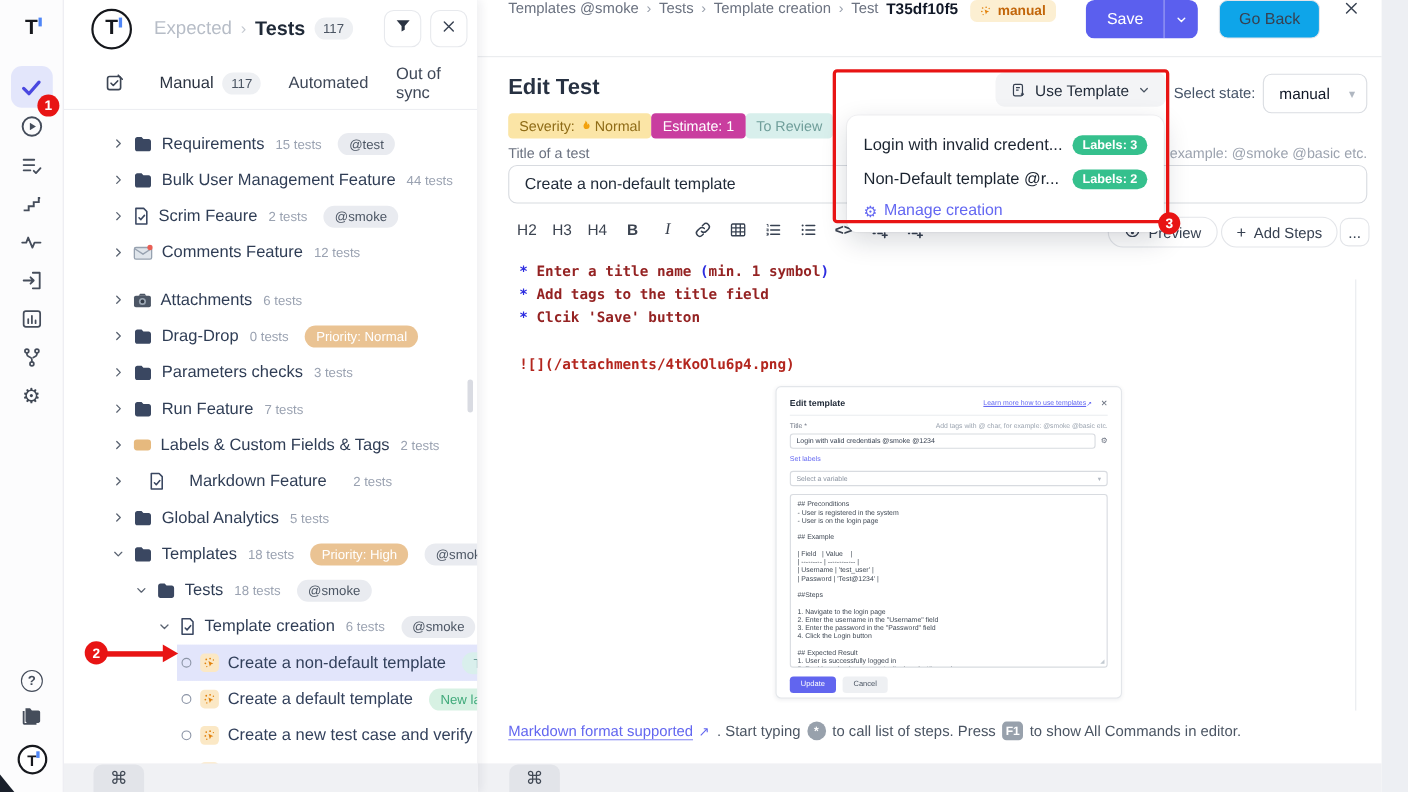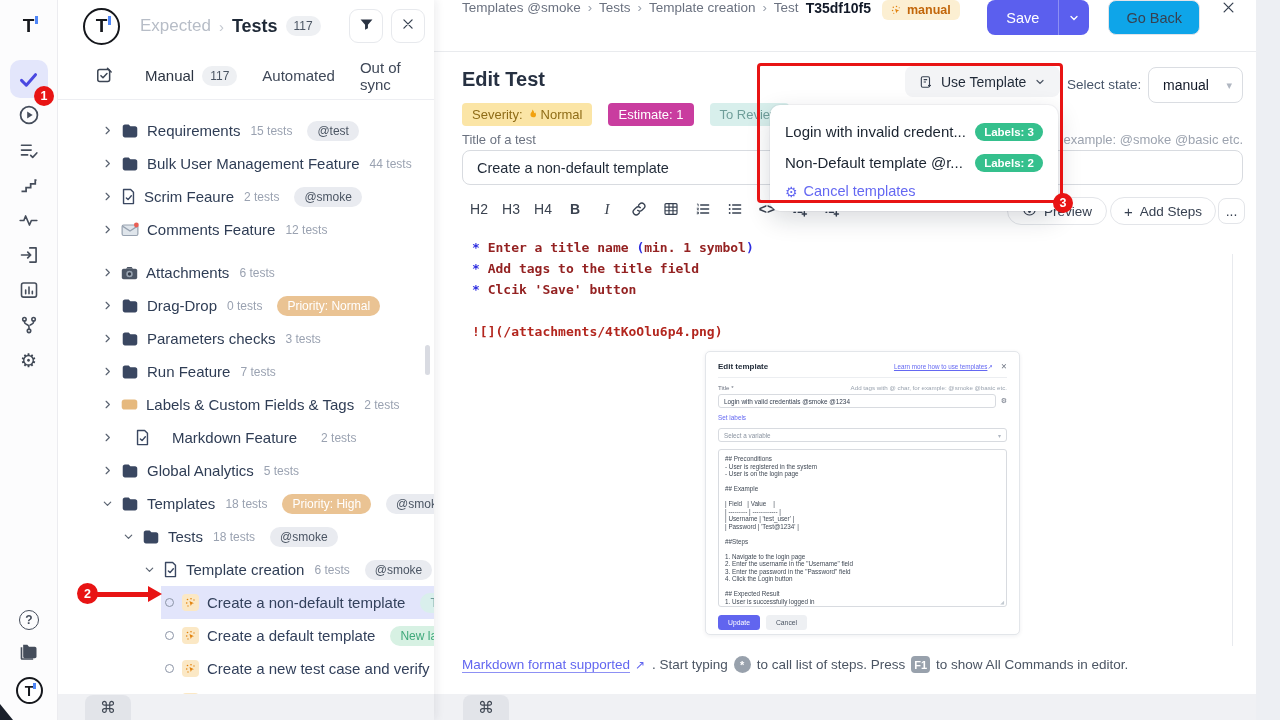--- a/index.html
+++ b/index.html
@@ -62,21 +62,21 @@
 .bc-id{font-size:14px;font-weight:700;color:#111827}
 .state-badge{display:inline-flex;align-items:center;gap:5px;background:#fcefd2;border-radius:6px;padding:3px 9px;color:#c2660a;font-size:12.5px;font-weight:600;margin-left:4px}
 .hd-sp{flex:1}
 .save-split{display:flex;height:35px;border-radius:8px;overflow:hidden;cursor:pointer}
 .save-main{background:#5b5fee;color:#fff;font-size:14.5px;font-weight:500;display:flex;align-items:center;padding:0 19px}
 .save-caret{background:#5b5fee;width:31px;display:flex;align-items:center;justify-content:center;border-left:1px solid rgba(255,255,255,.3)}
 .goback{height:35px;border:1px solid #e2e4e9;background:#0ea5e9;border-radius:8px;font-size:14.5px;color:#374151;display:flex;align-items:center;padding:0 17px;margin-left:12px;cursor:pointer}
 .hd-x{margin-left:14px;cursor:pointer;display:flex}
 
 .edit-title{position:absolute;left:28px;top:68px;font-size:20px;font-weight:700;color:#273142}
-.badges-row{position:absolute;left:28px;top:103px;display:flex;gap:16px;height:23px}
+.badges-row{position:absolute;left:28px;top:103px;display:flex;gap:0;height:23px}
 .ebadge{display:inline-flex;align-items:center;gap:4px;font-size:13px;padding:0 10px;border-radius:4px}
 .ebadge.sev{background:#fbe5a6;color:#8f6c17}
 .ebadge.est{background:#c93d9f;color:#fff}
 .ebadge.rev{background:#d8efec;color:#6f9e9a}
 .fld-label{position:absolute;left:28px;top:132px;font-size:13px;color:#6b7280}
 .tags-hint{position:absolute;right:13px;top:132px;font-size:13px;color:#9ca3af}
 .title-input{position:absolute;left:28px;top:150px;width:781px;height:35px;border:1px solid #d8dbe0;border-radius:8px;font-family:"Liberation Sans",sans-serif;font-size:14.5px;color:#1f2937;padding:0 14px;background:#fff}
 .use-tpl{position:absolute;left:471px;top:66px;height:31px;background:#f3f4f6;border:none;border-radius:8px;display:flex;align-items:center;gap:8px;padding:0 14px;font-size:14px;color:#1f2937;font-family:inherit;cursor:pointer}
 .sel-label{position:absolute;left:633px;top:77px;font-size:13.5px;color:#475569}
 .state-select{position:absolute;left:714px;top:67px;width:95px;height:36px;border:1px solid #dadde2;border-radius:8px;background:#fff;display:flex;align-items:center;justify-content:space-between;padding:0 10px 0 14px;font-size:14px;color:#111827;cursor:pointer}
@@ -624,21 +624,21 @@
             <span class="dd-item-label">Login with invalid credent...</span>
             <span class="lbl-badge">Labels: 3</span>
           </div>
           <div class="dd-item">
             <span class="dd-item-label">Non-Default template @r...</span>
             <span class="lbl-badge">Labels: 2</span>
           </div>
         </div>
       <div class="dd-manage">
         <span style="font-size:14px">⚙</span>
-        <span class="txt">Cancel templates</span>
+        <span class="txt">Manage creation</span>
       </div>
     </div>
 
     <div class="toolbar">
         <div class="tb-btn">H2</div>
         <div class="tb-btn">H3</div>
         <div class="tb-btn">H4</div>
         <div class="tb-btn b">B</div>
         <div class="tb-btn i">I</div>
         <div class="tb-btn">

